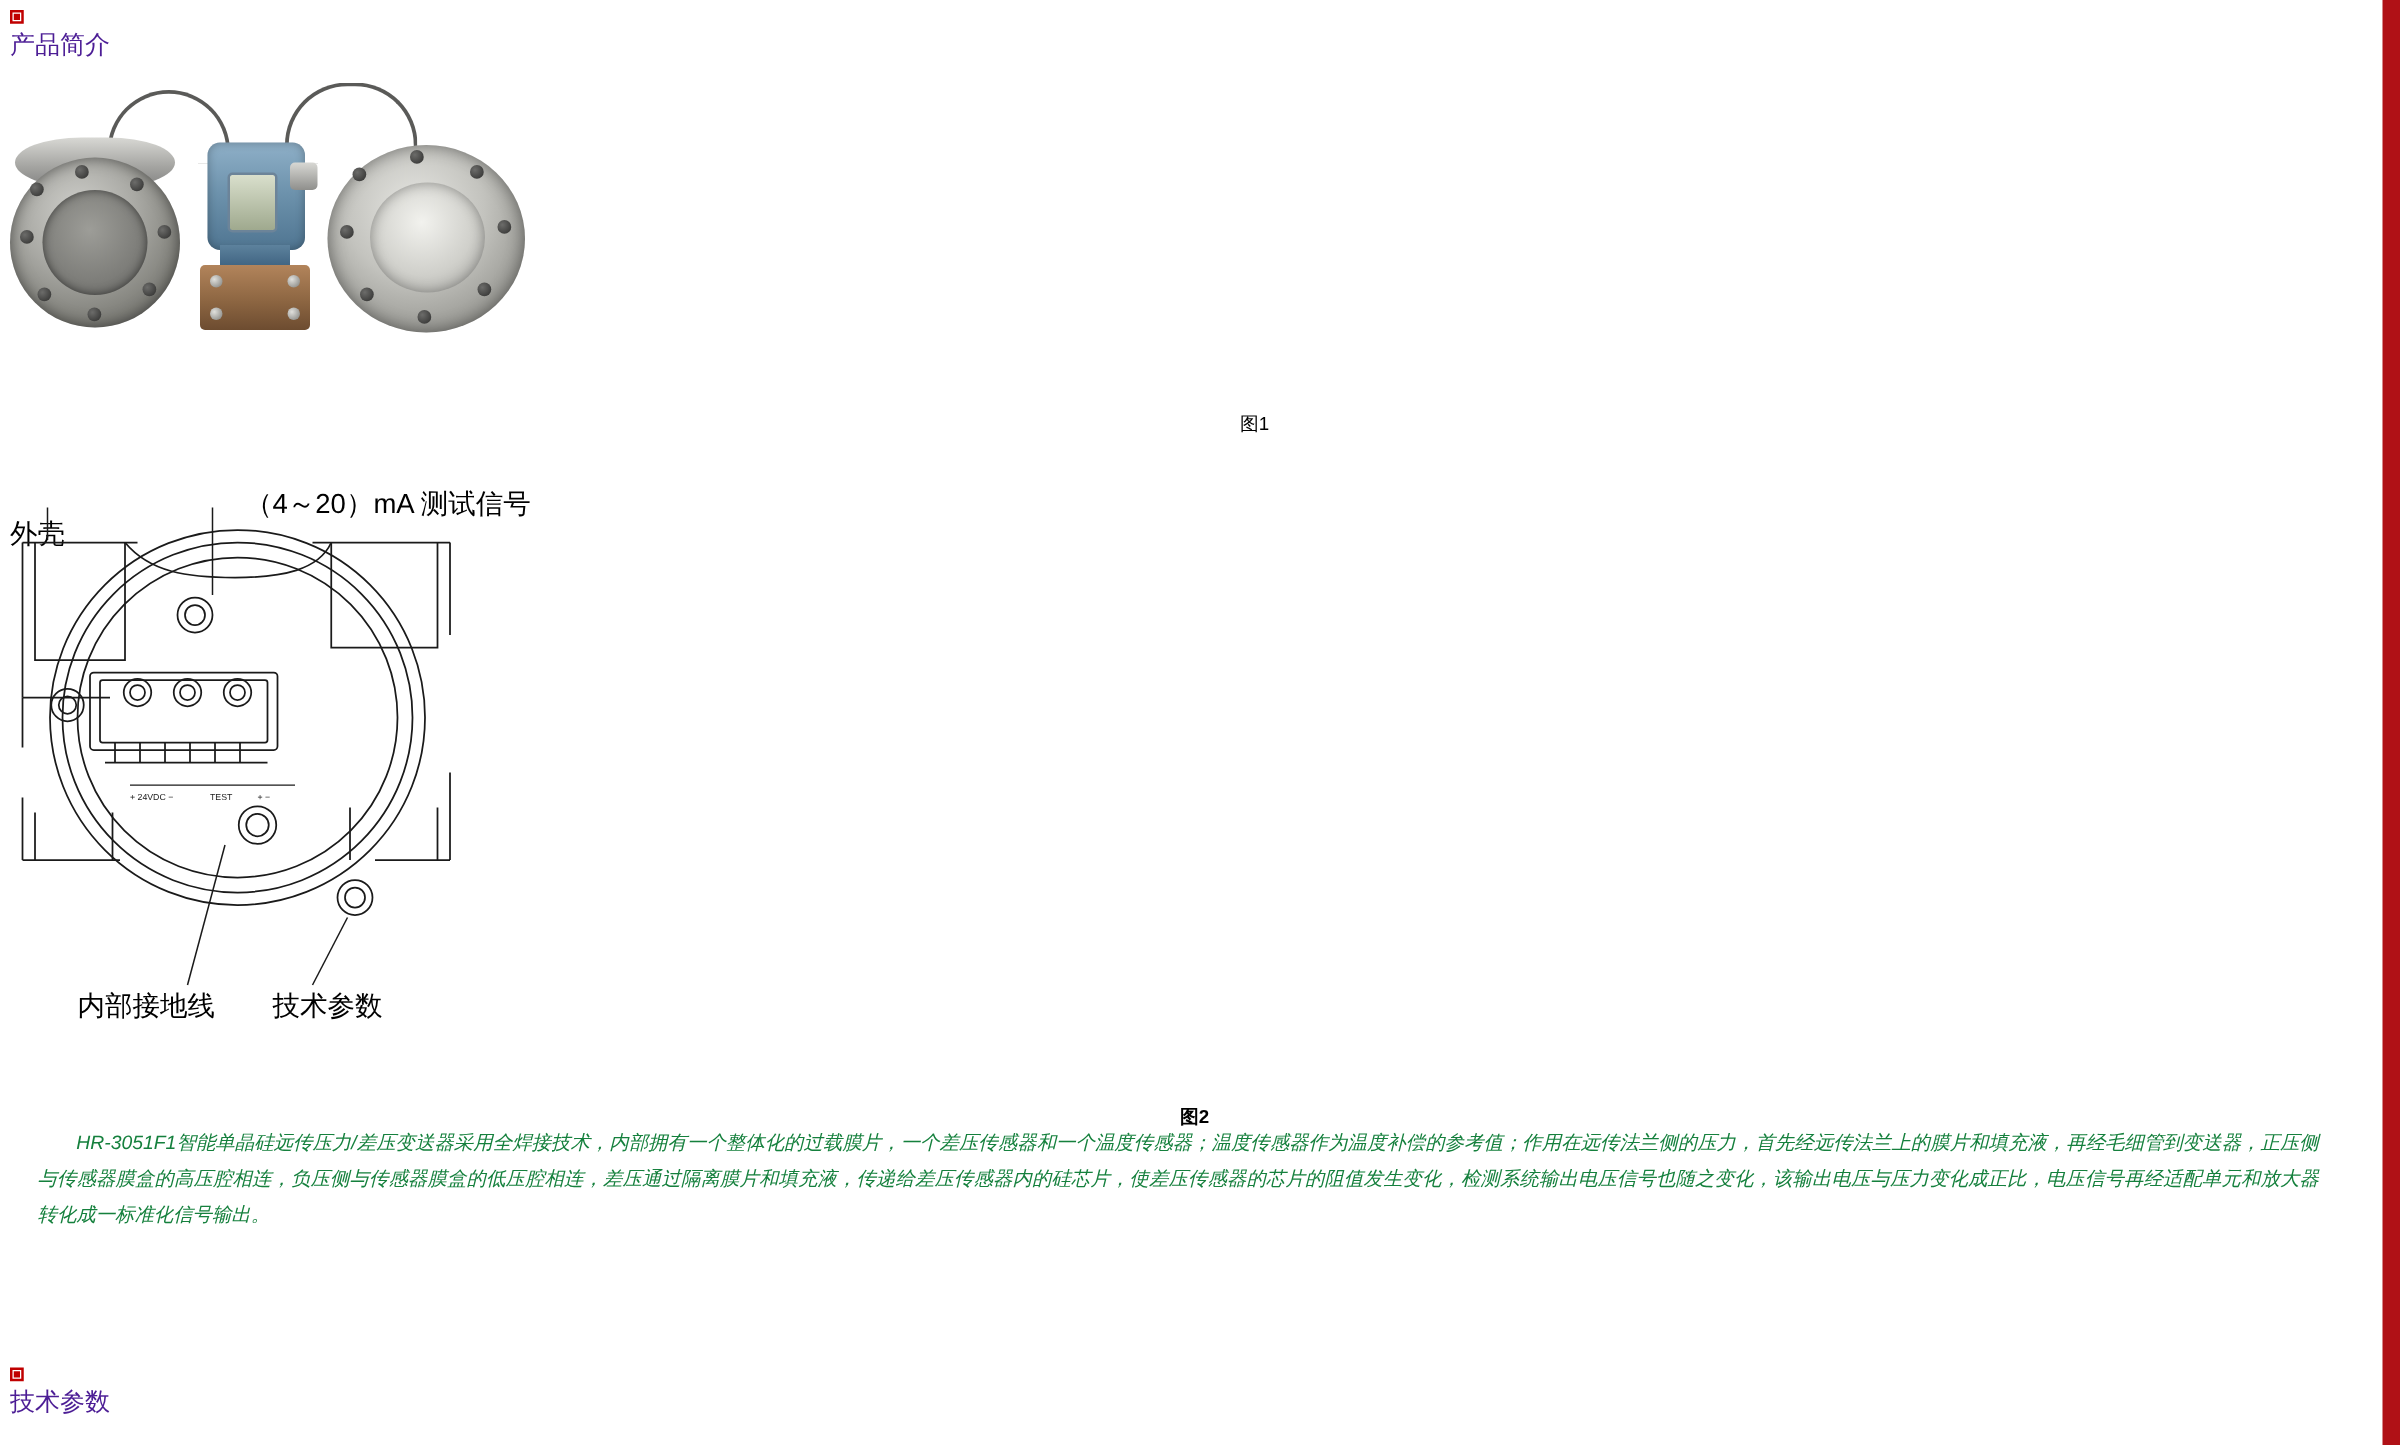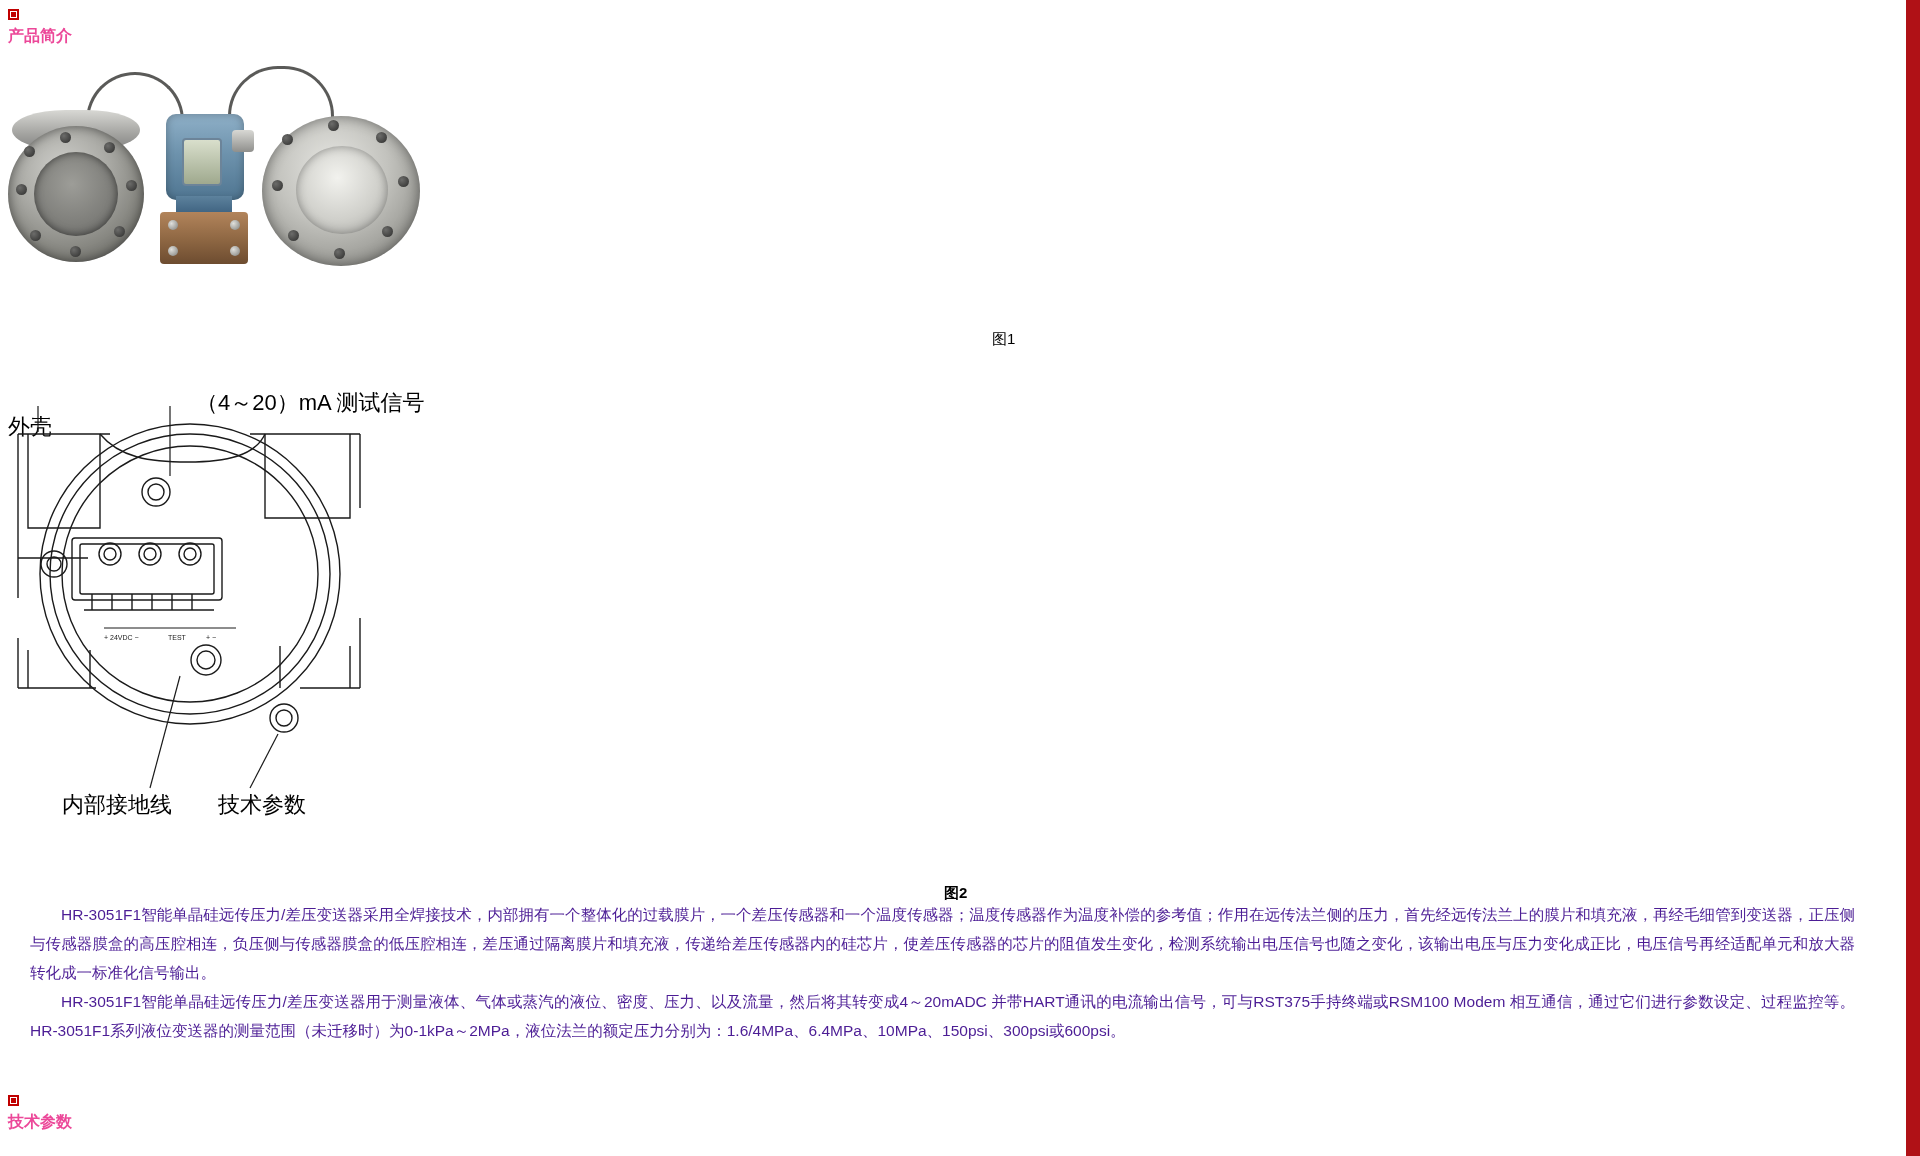--- a/index.html
+++ b/index.html
@@ -47,23 +47,23 @@
   }
   .sec-marker::after {
     content: "";
     position: absolute;
     left: 2px; top: 2px;
     width: 7px; height: 7px;
     border: 1px solid #ffffff;
     box-sizing: border-box;
   }
   .sec-title {
-    font-size: 16px;
-    font-weight: bold;
-    color: #ec4899;
+    font-size: 20px;
+    font-weight: normal;
+    color: #4c1d95;
     margin: 2px 0 0 0;
     line-height: 20px;
   }
   .sec-block { position: absolute; }
   #section-intro { left: 8px; top: 6px; }
   #section-specs { left: 8px; top: 1092px; }
 
   
   .photo-wrap {
     position: absolute;
@@ -216,22 +216,23 @@
   #label-external-ground { left: 218px; top: 790px; }
 
   
   .body-text {
     position: absolute;
     left: 30px;
     top: 900px;
     width: 1825px;
     font-size: 15.5px;
     line-height: 29px;
-    color: #4c1d95;
+    color: #15803d;
     text-align: justify;
+    font-style: italic;
   }
   .body-text p {
     margin: 0 0 0 0;
     text-indent: 2em;
   }
 </style>
 </head>
 <body>
 
 <div class="page">
@@ -351,21 +352,20 @@
         <path d="M170 18 L170 88"></path>
         <path d="M150 400 L180 288"></path>
         <path d="M250 400 L278 346"></path>
       </g>
     </svg>
 
     <div class="fig-caption" id="fig2-caption">图2</div>
 
     <div class="body-text">
       <p>HR-3051F1智能单晶硅远传压力/差压变送器采用全焊接技术，内部拥有一个整体化的过载膜片，一个差压传感器和一个温度传感器；温度传感器作为温度补偿的参考值；作用在远传法兰侧的压力，首先经远传法兰上的膜片和填充液，再经毛细管到变送器，正压侧与传感器膜盒的高压腔相连，负压侧与传感器膜盒的低压腔相连，差压通过隔离膜片和填充液，传递给差压传感器内的硅芯片，使差压传感器的芯片的阻值发生变化，检测系统输出电压信号也随之变化，该输出电压与压力变化成正比，电压信号再经适配单元和放大器转化成一标准化信号输出。</p>
-      <p>HR-3051F1智能单晶硅远传压力/差压变送器用于测量液体、气体或蒸汽的液位、密度、压力、以及流量，然后将其转变成4～20mADC 并带HART通讯的电流输出信号，可与RST375手持终端或RSM100 Modem 相互通信，通过它们进行参数设定、过程监控等。HR-3051F1系列液位变送器的测量范围（未迁移时）为0-1kPa～2MPa，液位法兰的额定压力分别为：1.6/4MPa、6.4MPa、10MPa、150psi、300psi或600psi。</p>
     </div>
 
     <div class="sec-block" id="section-specs">
       <span class="sec-marker"></span>
       <div class="sec-title">技术参数</div>
     </div>
 
   </div>
 </div>
 

